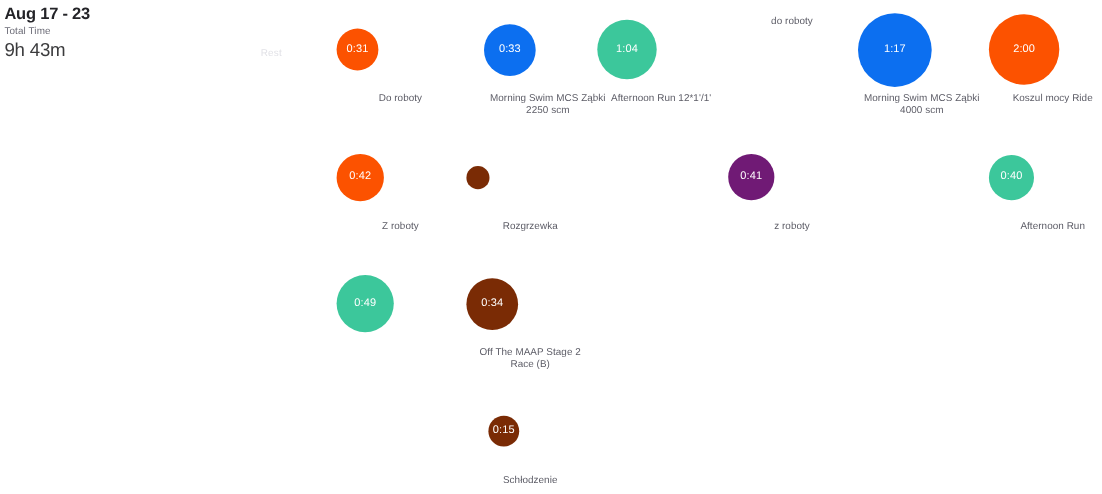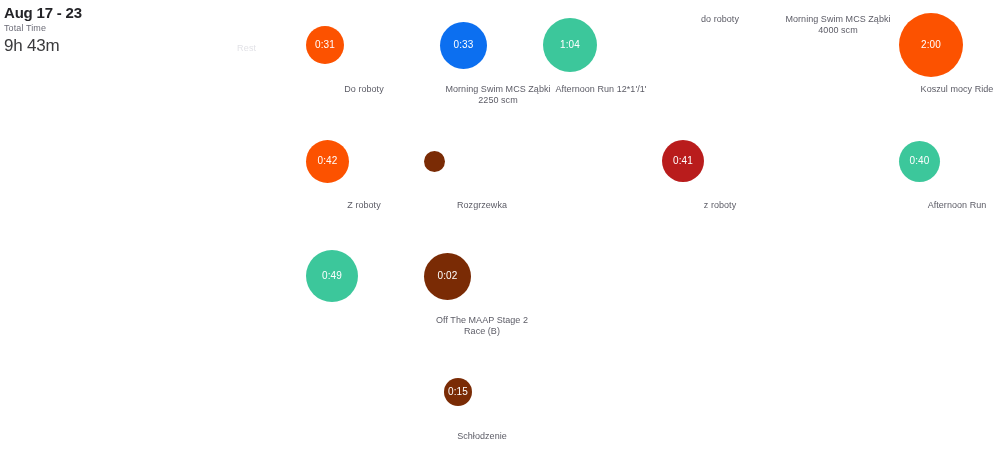--- a/index.html
+++ b/index.html
@@ -137,20 +137,23 @@
       <div class="day-cell" style="left: 237px;">
         <div class="bubble-slot">
           <div class="bubble" style="width: 54px; height: 54px; background: rgb(60, 199, 155);">1:04</div>
         </div>
         <div class="activity-title">Afternoon Run 12*1'/1'</div>
       </div>
       <div class="day-cell" style="left: 356px;">
         <div class="activity-title">do roboty</div>
       </div>
       <div class="day-cell" style="left: 474px;">
+        <div class="bubble-slot">
+          <div class="bubble" style="width: 67px; height: 67px; background: rgb(12, 111, 240);">1:17</div>
+        </div>
         <div class="activity-title">Morning Swim MCS Ząbki
 4000 scm</div>
       </div>
       <div class="day-cell" style="left: 593px;">
         <div class="bubble-slot">
           <div class="bubble" style="width: 64px; height: 64px; background: rgb(252, 82, 0);">2:00</div>
         </div>
         <div class="activity-title">Koszul mocy Ride</div>
       </div>
     </div>
@@ -162,40 +165,40 @@
         <div class="activity-title">Z roboty</div>
       </div>
       <div class="day-cell" style="left: 118px;">
         <div class="bubble-slot">
           <div class="bubble is-tiny" style="width: 21px; height: 21px; background: rgb(122, 43, 5);"></div>
         </div>
         <div class="activity-title">Rozgrzewka</div>
       </div>
       <div class="day-cell" style="left: 356px;">
         <div class="bubble-slot">
-          <div class="bubble" style="width: 42px; height: 42px; background: #b91c1c;">0:41</div>
+          <div class="bubble" style="width: 42px; height: 42px; background: #701a75;">0:41</div>
         </div>
         <div class="activity-title">z roboty</div>
       </div>
       <div class="day-cell" style="left: 593px;">
         <div class="bubble-slot">
           <div class="bubble" style="width: 41px; height: 41px; background: rgb(60, 199, 155);">0:40</div>
         </div>
         <div class="activity-title">Afternoon Run</div>
       </div>
     </div>
     <div class="grid-row" style="top: 241px;">
       <div class="day-cell" style="left: 0px;">
         <div class="bubble-slot">
           <div class="bubble" style="width: 52px; height: 52px; background: rgb(60, 199, 155);">0:49</div>
         </div>
       </div>
       <div class="day-cell" style="left: 118px;">
         <div class="bubble-slot">
-          <div class="bubble" style="width: 47px; height: 47px; background: rgb(122, 43, 5);">0:02</div>
+          <div class="bubble" style="width: 47px; height: 47px; background: rgb(122, 43, 5);">0:34</div>
         </div>
         <div class="activity-title">Off The MAAP Stage 2
 Race (B)</div>
       </div>
     </div>
     <div class="grid-row" style="top: 357px;">
       <div class="day-cell" style="left: 118px;">
         <div class="bubble-slot">
           <div class="bubble" style="width: 28px; height: 28px; background: rgb(122, 43, 5); margin-left: 20px;">0:15</div>
         </div>

